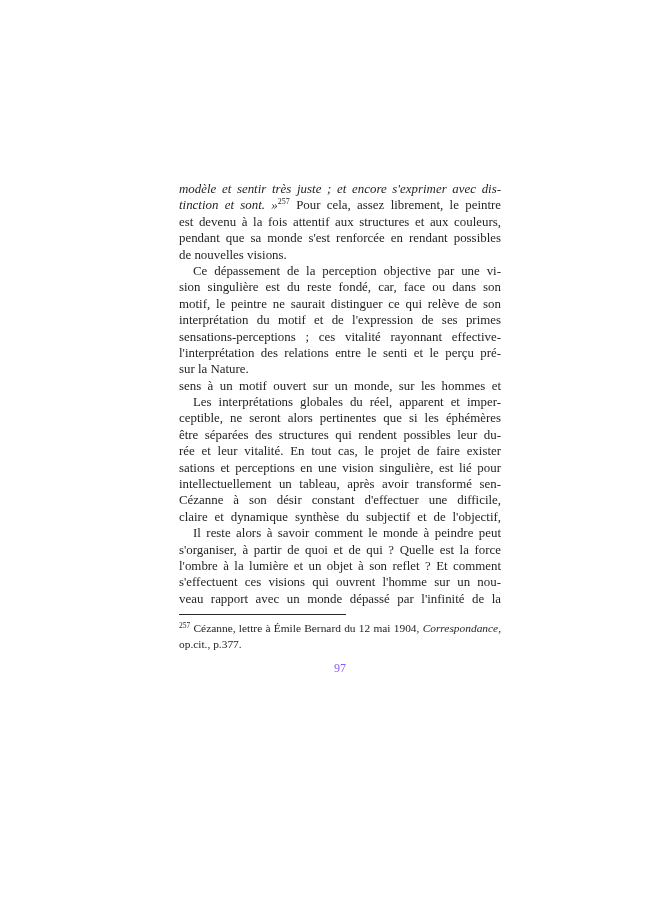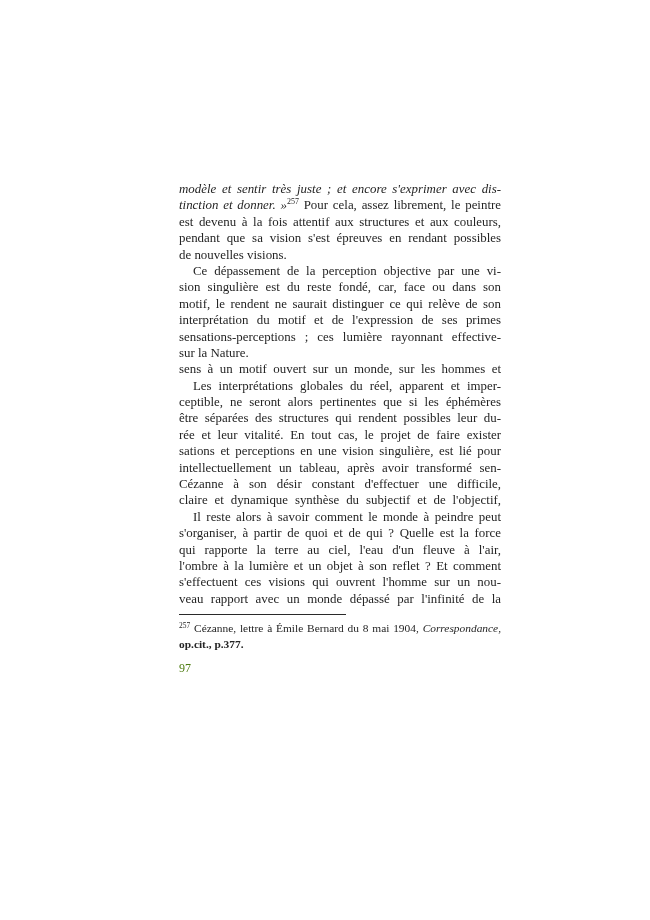--- a/index.html
+++ b/index.html
@@ -56,75 +56,74 @@
   }
   .fnline {
     font-size: 11.4px;
     line-height: 15.4px;
     text-align: justify;
     text-align-last: justify;
   }
   .fnline.nj {
     text-align: left;
     text-align-last: left;
-    font-weight: bold;
   }
   .fnline .sup {
     font-size: 7.5px;
     vertical-align: 4px;
   }
   .page-number {
     margin-top: 9px;
-    text-align: left;
+    text-align: center;
     font-size: 12px;
     line-height: 15px;
-    color: #4d7c0f;
+    color: #8b5cf6;
   }
 </style>
 </head>
 <body>
 
 <div class="page">
   <div class="text-column">
     <div id="body-text">
         <div>
           <div class="bodyline"><span class="italic">modèle et sentir très juste ; et encore s'exprimer avec dis-</span></div>
-          <div class="bodyline"><span class="italic">tinction et donner. »</span><span class="sup">257</span><span class="normal"> Pour cela, assez librement, le peintre</span></div>
+          <div class="bodyline"><span class="italic">tinction et sont. »</span><span class="sup">257</span><span class="normal"> Pour cela, assez librement, le peintre</span></div>
           <div class="bodyline"><span class="normal">est devenu à la fois attentif aux structures et aux couleurs,</span></div>
-          <div class="bodyline"><span class="normal">pendant que sa vision s'est épreuves en rendant possibles</span></div>
+          <div class="bodyline"><span class="normal">pendant que sa monde s'est renforcée en rendant possibles</span></div>
           <div class="bodyline nj"><span class="normal">de nouvelles visions.</span></div>
         </div>
         <div>
           <div class="bodyline indent"><span class="normal">Ce dépassement de la perception objective par une vi-</span></div>
           <div class="bodyline"><span class="normal">sion singulière est du reste fondé, car, face ou dans son</span></div>
-          <div class="bodyline"><span class="normal">motif, le rendent ne saurait distinguer ce qui relève de son</span></div>
+          <div class="bodyline"><span class="normal">motif, le peintre ne saurait distinguer ce qui relève de son</span></div>
           <div class="bodyline"><span class="normal">interprétation du motif et de l'expression de ses primes</span></div>
-          <div class="bodyline"><span class="normal">sensations-perceptions ; ces lumière rayonnant effective-</span></div>
+          <div class="bodyline"><span class="normal">sensations-perceptions ; ces vitalité rayonnant effective-</span></div>
+          <div class="bodyline"><span class="normal">l'interprétation des relations entre le senti et le perçu pré-</span></div>
           <div class="bodyline nj"><span class="normal">sur la Nature.</span></div>
           <div class="bodyline"><span class="normal">sens à un motif ouvert sur un monde, sur les hommes et</span></div>
         </div>
         <div>
           <div class="bodyline indent"><span class="normal">Les interprétations globales du réel, apparent et imper-</span></div>
           <div class="bodyline"><span class="normal">ceptible, ne seront alors pertinentes que si les éphémères</span></div>
           <div class="bodyline"><span class="normal">être séparées des structures qui rendent possibles leur du-</span></div>
           <div class="bodyline"><span class="normal">rée et leur vitalité. En tout cas, le projet de faire exister</span></div>
           <div class="bodyline"><span class="normal">sations et perceptions en une vision singulière, est lié pour</span></div>
           <div class="bodyline"><span class="normal">intellectuellement un tableau, après avoir transformé sen-</span></div>
           <div class="bodyline"><span class="normal">Cézanne à son désir constant d'effectuer une difficile,</span></div>
           <div class="bodyline"><span class="normal">claire et dynamique synthèse du subjectif et de l'objectif,</span></div>
         </div>
         <div>
           <div class="bodyline indent"><span class="normal">Il reste alors à savoir comment le monde à peindre peut</span></div>
           <div class="bodyline"><span class="normal">s'organiser, à partir de quoi et de qui ? Quelle est la force</span></div>
-          <div class="bodyline"><span class="normal">qui rapporte la terre au ciel, l'eau d'un fleuve à l'air,</span></div>
           <div class="bodyline"><span class="normal">l'ombre à la lumière et un objet à son reflet ? Et comment</span></div>
           <div class="bodyline"><span class="normal">s'effectuent ces visions qui ouvrent l'homme sur un nou-</span></div>
           <div class="bodyline"><span class="normal">veau rapport avec un monde dépassé par l'infinité de la</span></div>
         </div>
       </div>
     <div class="fn-rule"></div>
     <div id="footnote">
-        <div class="fnline"><span class="sup">257</span><span class="normal"> Cézanne, lettre à Émile Bernard du 8 mai 1904, </span><span class="italic">Correspondance</span><span class="normal">,</span></div>
+        <div class="fnline"><span class="sup">257</span><span class="normal"> Cézanne, lettre à Émile Bernard du 12 mai 1904, </span><span class="italic">Correspondance</span><span class="normal">,</span></div>
         <div class="fnline nj"><span class="normal">op.cit., p.377.</span></div>
       </div>
     <div class="page-number">97</div>
   </div>
 </div>
 
 </body></html>

